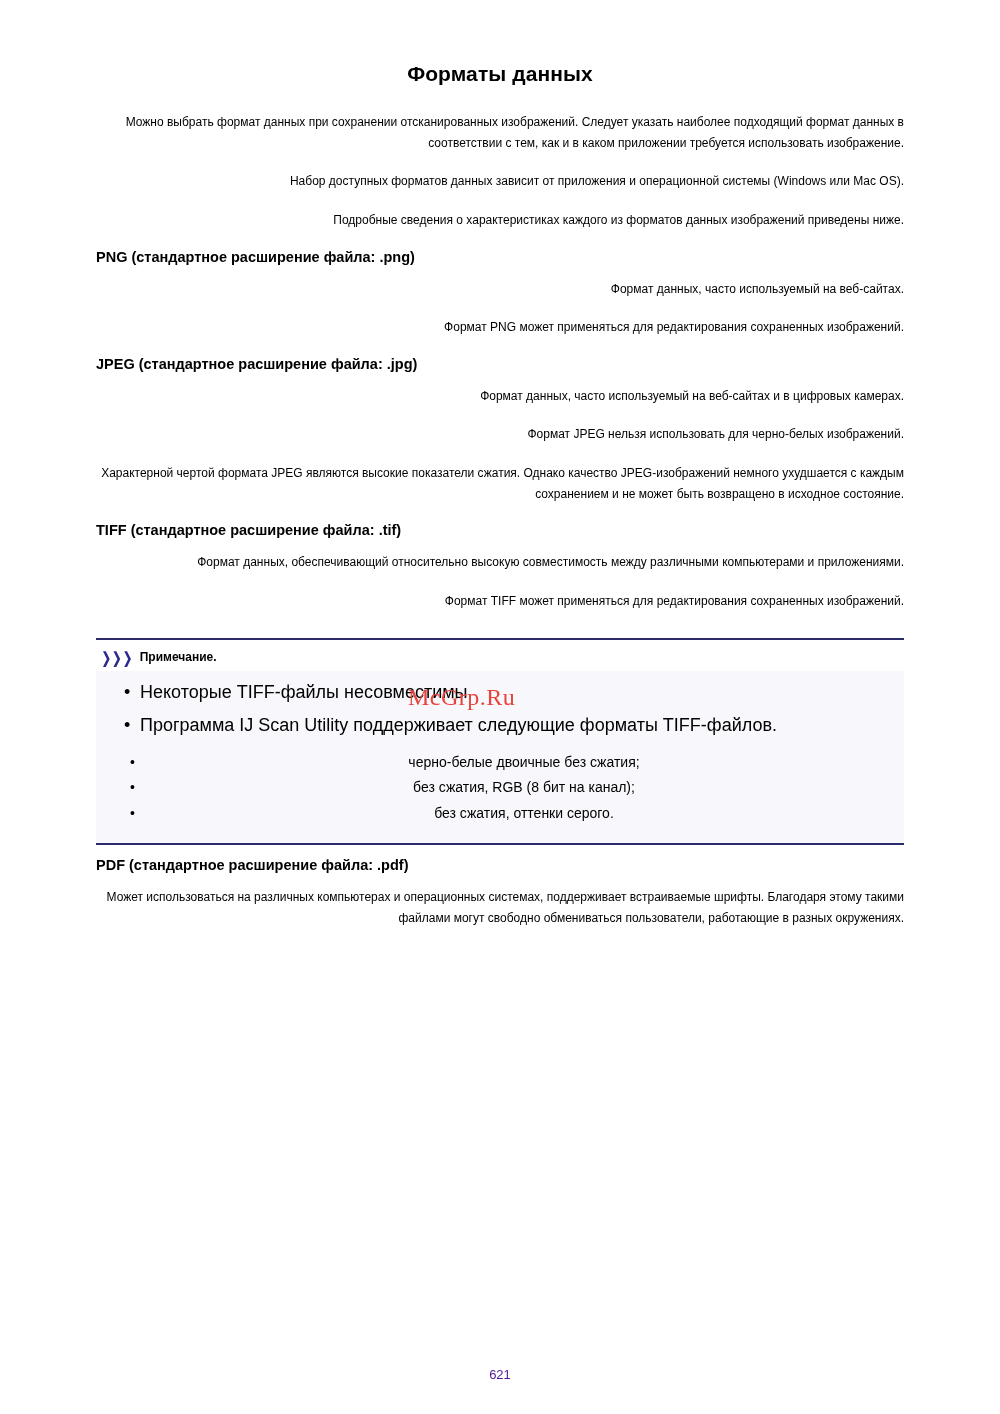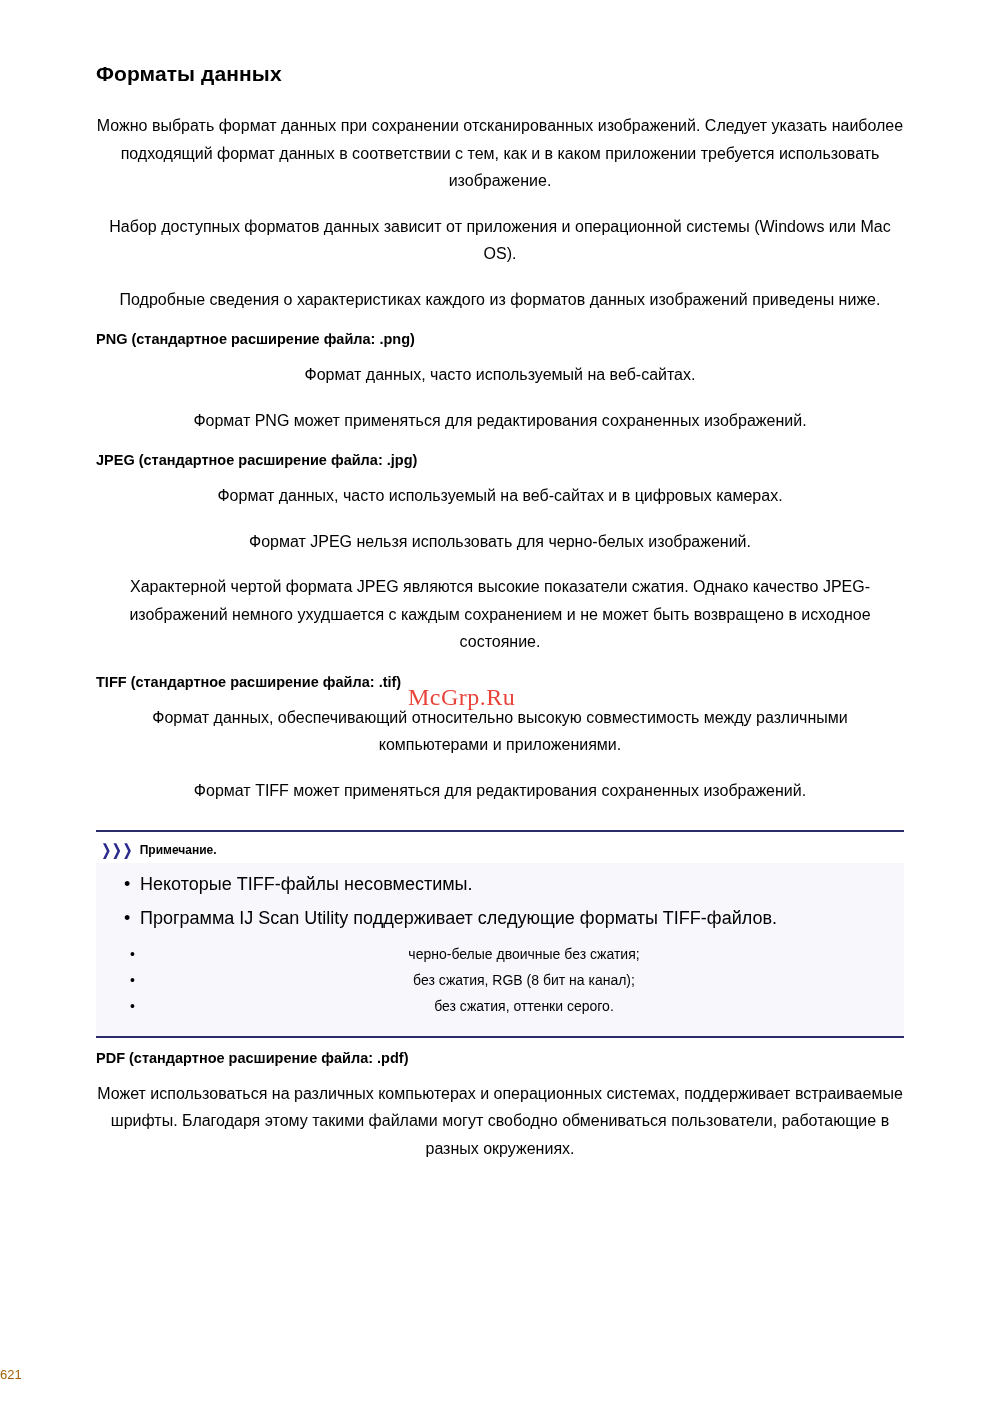--- a/index.html
+++ b/index.html
@@ -25,26 +25,27 @@
     position: absolute;
     left: 96px;
     top: 62px;
     width: 808px;
   }
   h1.doc-title {
     font-size: 21px;
     font-weight: bold;
     margin: 0 0 26px 0;
     letter-spacing: 0.1px;
+    text-align: center;
   }
   p.para {
-    font-size: 16px;
+    font-size: 12px;
     line-height: 1.72;
     margin: 0 0 18px 0;
-    text-align: center;
+    text-align: right;
   }
   h2.sub {
     font-size: 14.5px;
     font-weight: bold;
     margin: 12px 0 14px 0;
   }
   .note-box {
     margin-top: 26px;
     border-top: 2px solid #2b2b6b;
     border-bottom: 2px solid #2b2b6b;
@@ -116,22 +117,23 @@
     font-size: 24px;
     color: #e8443a;
     letter-spacing: 0.5px;
     pointer-events: none;
   }
   .page-number {
     position: absolute;
     left: 0;
     right: 0;
     top: 1367px;
+    text-align: center;
     font-size: 13px;
-    color: #a16207;
+    color: #4c1d95;
   }
 </style>
 </head>
 <body>
 
 <div class="page">
 
   <div class="content">
 
     <h1 class="doc-title">Форматы данных</h1>

